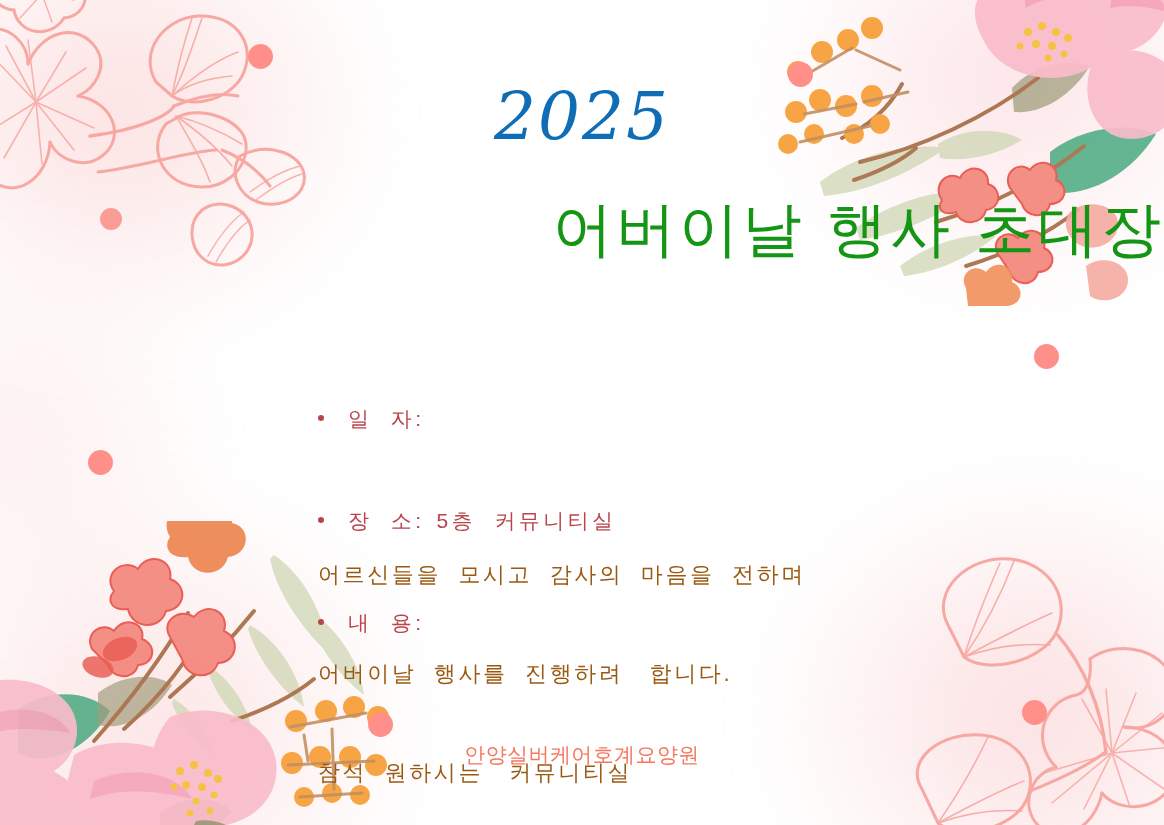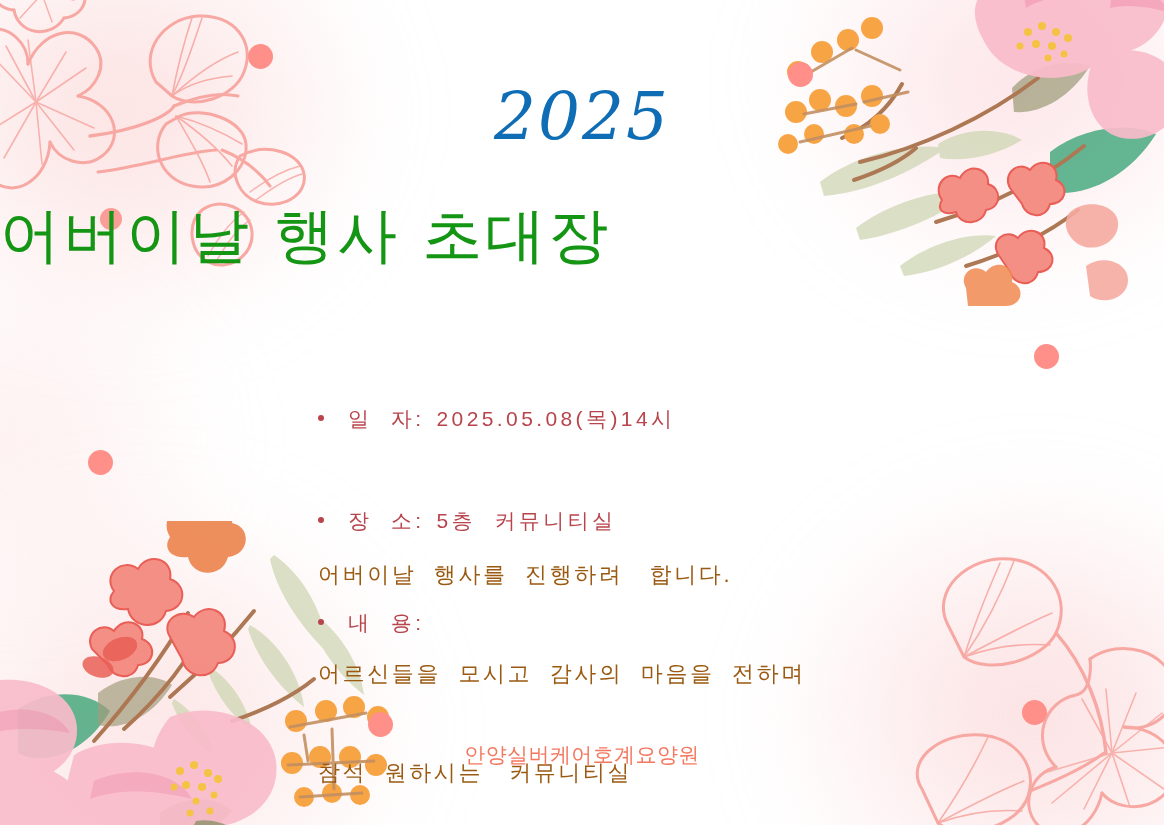--- a/index.html
+++ b/index.html
@@ -70,28 +70,27 @@
     letter-spacing: 2px;
     color: #0f6db5;
     line-height: 1;
   }
 
   .title {
     position: absolute;
     top: 196px;
     left: 0;
     width: 100%;
-    text-align: left;
+    text-align: right;
     font-family: "DejaVu Serif", "Liberation Serif", serif;
     font-size: 60px;
     letter-spacing: 3px;
     color: #149614;
     line-height: 1.12;
     white-space: pre;
-    margin-top: 6px;
   }
 
   .details {
     position: absolute;
     top: 334px;
     left: 318px;
     color: #b8444c;
     font-size: 21px;
     letter-spacing: 3.4px;
     line-height: 34px;
@@ -458,38 +457,37 @@
 
     <div class="year">2025</div>
 
     <div class="title">어버이날 행사 초대장</div>
 
     <div class="details">
       <div class="detail-row">
         <span class="bullet"></span>
         <span>일  자:</span>
         <span style="display:inline-block;width:12px;"></span>
-        <span>2025.05.08(목)14시</span>
       </div>
       <div class="detail-row">
         <span class="bullet"></span>
         <span>장  소:</span>
         <span style="display:inline-block;width:12px;"></span>
         <span>5층  커뮤니티실</span>
       </div>
       <div class="detail-row">
         <span class="bullet"></span>
         <span>내  용:</span>
         <span style="display:inline-block;width:12px;"></span>
       </div>
     </div>
 
     <div class="body-text">
+      <div>어르신들을  모시고  감사의  마음을  전하며</div>
       <div>어버이날  행사를  진행하려   합니다.</div>
-      <div>어르신들을  모시고  감사의  마음을  전하며</div>
       <div>참석  원하시는   커뮤니티실</div>
       
       
     </div>
 
     <div class="signature">안양실버케어호계요양원</div>
 
   </div>
 </div>
 

